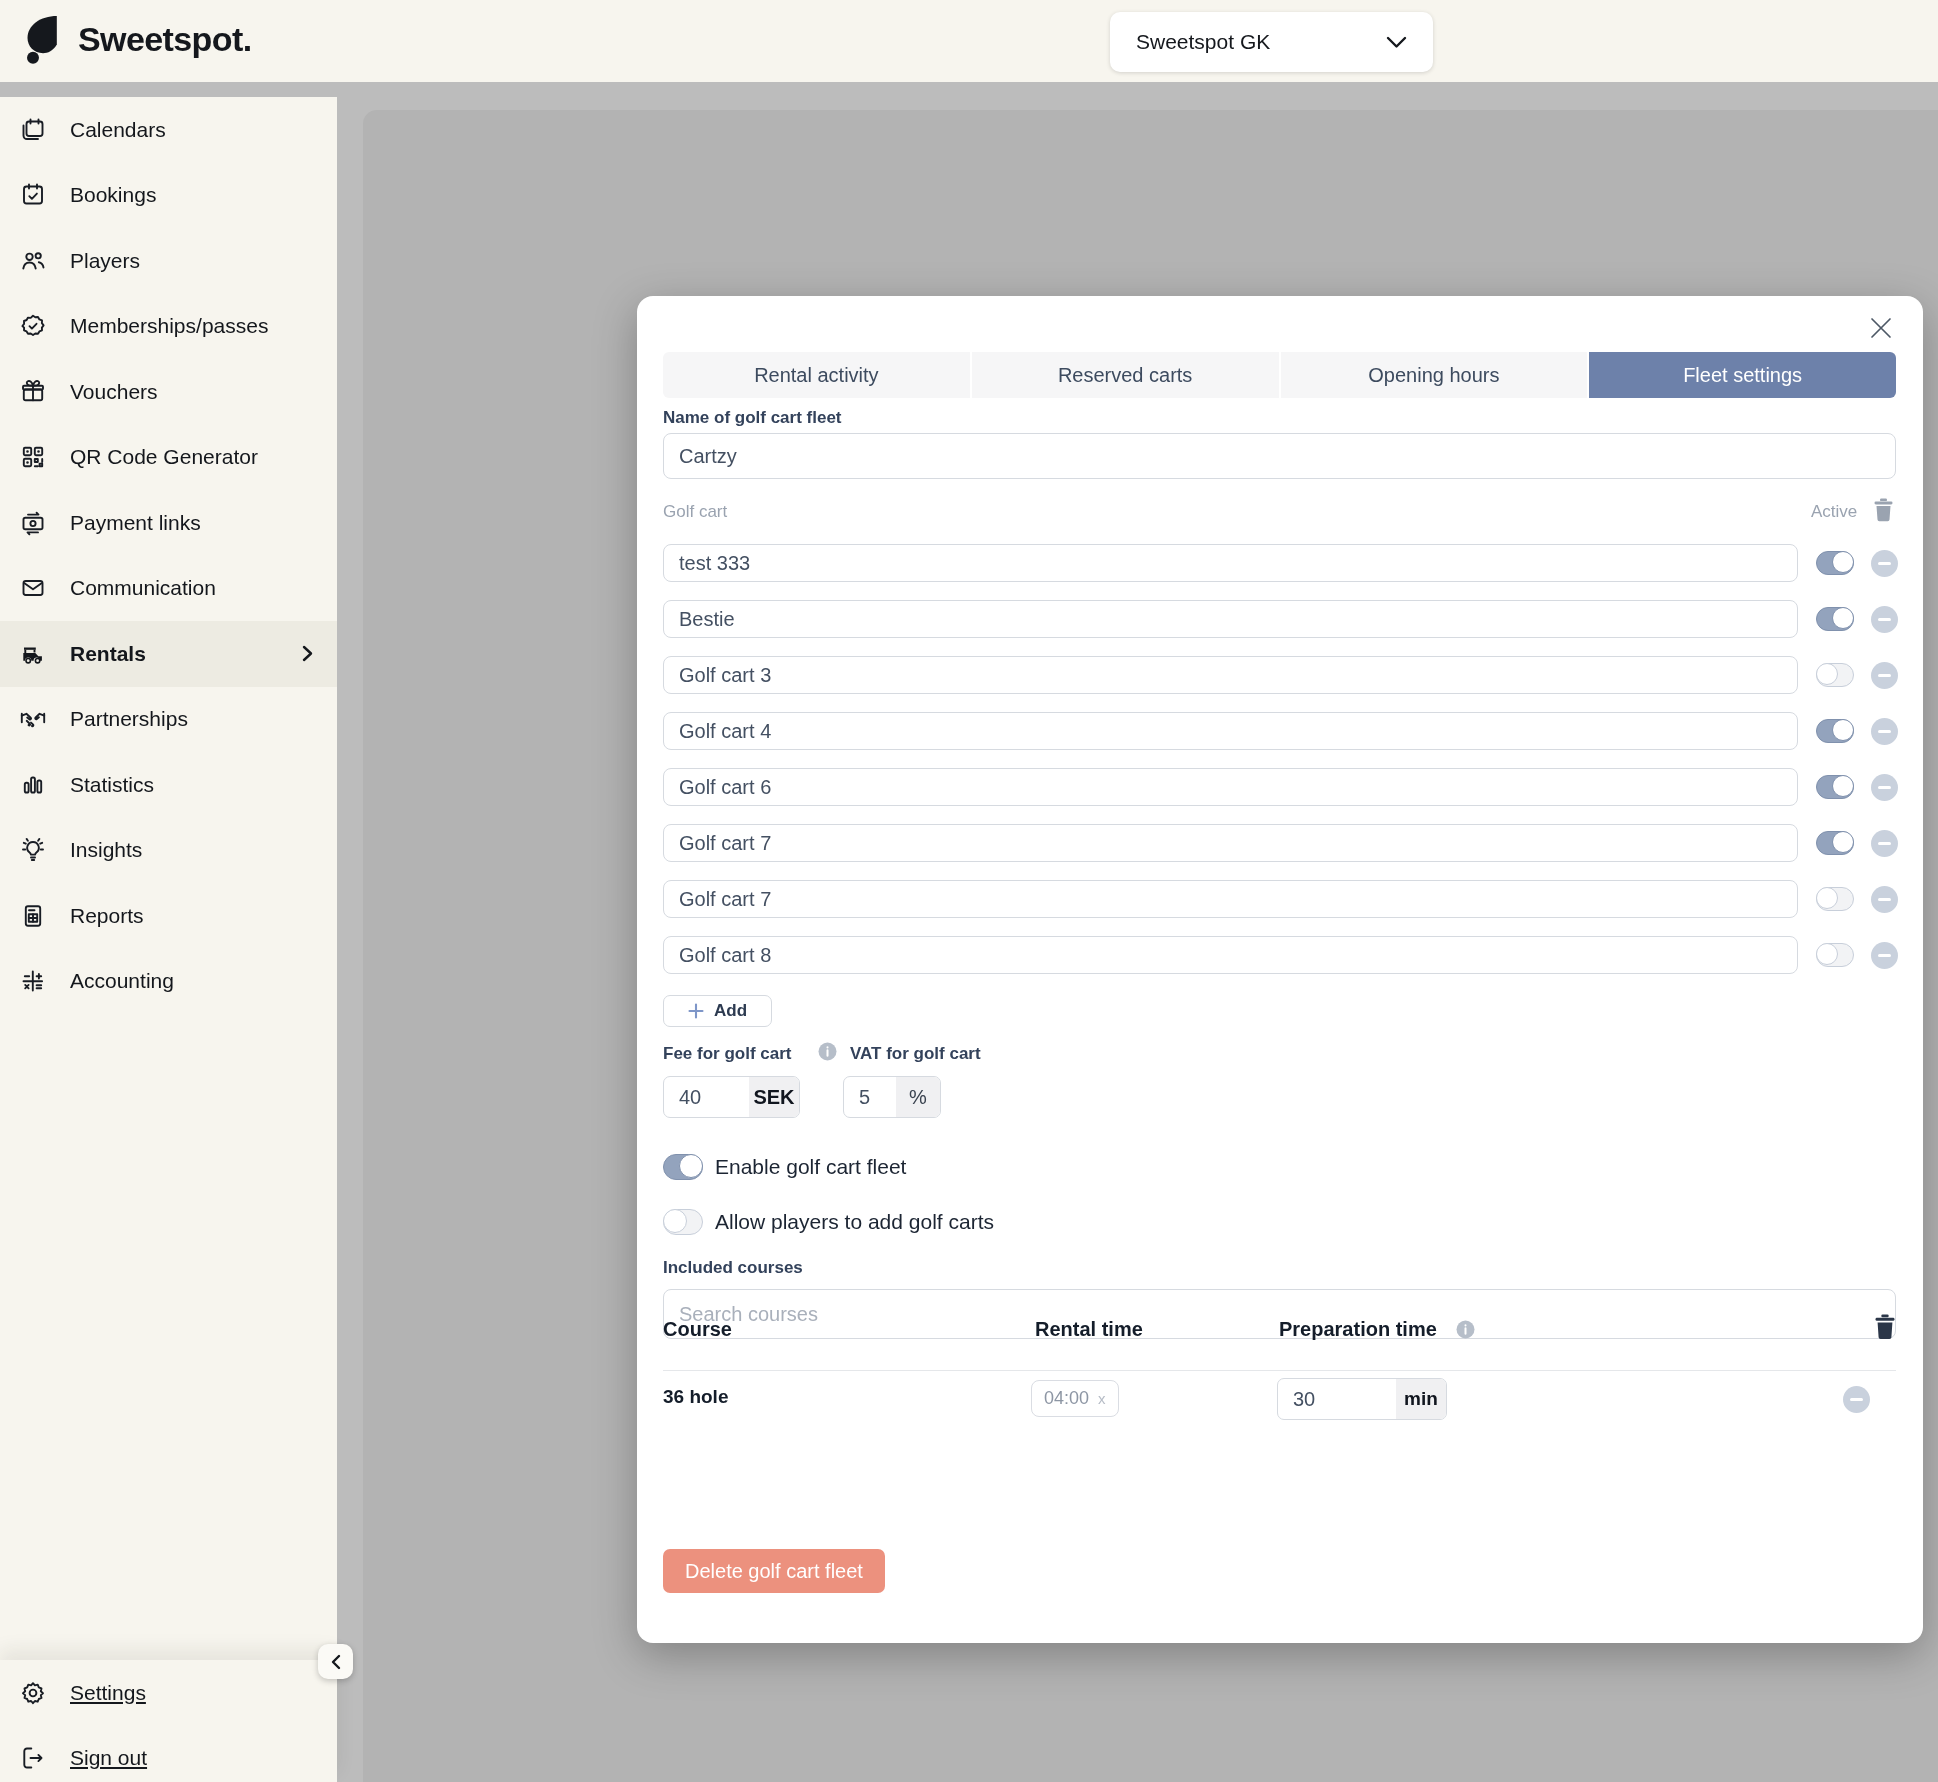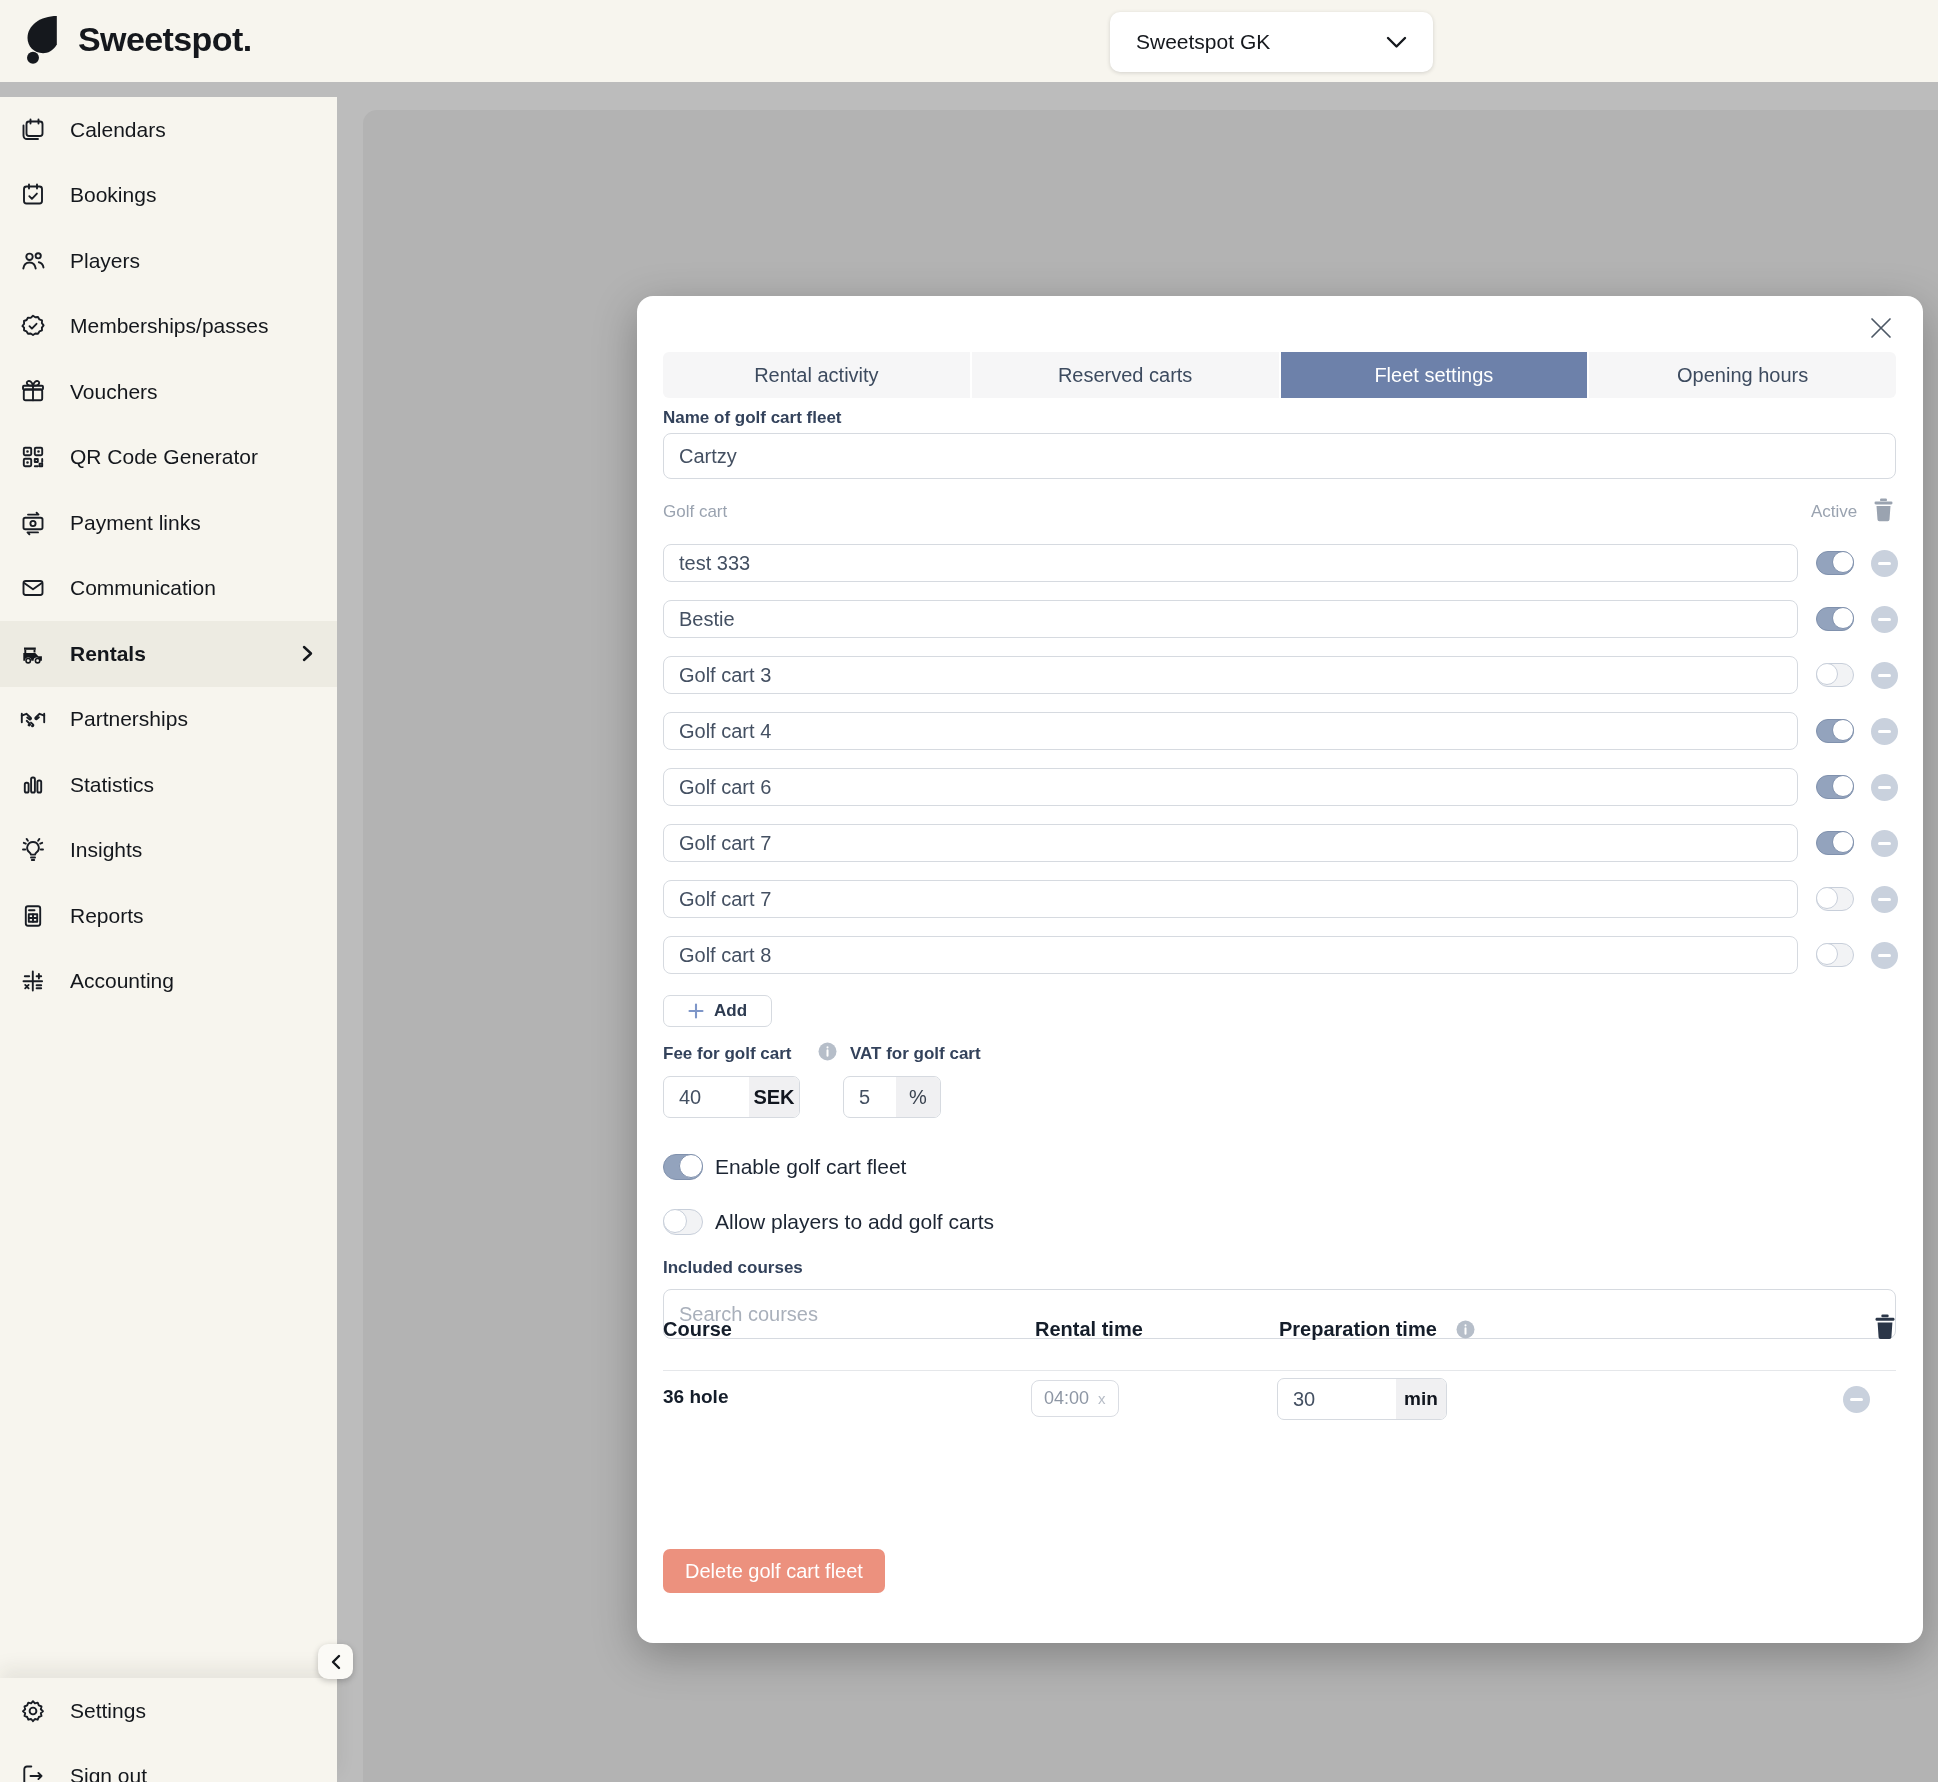--- a/index.html
+++ b/index.html
@@ -16,22 +16,22 @@
            justify-content:space-between;padding:0 26px;font-size:21px;cursor:pointer;}
 
   
   .sidebar{position:absolute;left:0;top:97px;width:337px;bottom:0;background:#f7f5ee;z-index:4;}
   .nav{position:absolute;left:0;top:0;right:0;}
   .nav-item{height:65.5px;display:flex;align-items:center;padding:0 22px 0 19px;gap:23px;
             font-size:21px;color:#14171c;cursor:pointer;}
   .nav-item .nicon{width:28px;height:28px;flex:0 0 28px;display:flex;align-items:center;justify-content:center;}
   .nav-item .nlabel{flex:1;}
   .nav-item.active{background:#edebe2;font-weight:700;}
-  .sb-bottom{position:absolute;left:0;right:0;bottom:0;height:104px;background:#f7f5ee;
-             box-shadow:0 -10px 18px rgba(40,40,30,.08);}
+  .sb-bottom{position:absolute;left:0;right:0;bottom:0;height:122px;background:#f7f5ee;
+             box-shadow:0 -10px 18px rgba(40,40,30,.08);text-decoration:underline;}
   .collapse-btn{position:absolute;left:318px;top:1644px;width:35px;height:35px;background:#fbfaf6;
                 border-radius:10px;box-shadow:0 2px 6px rgba(0,0,0,.22);display:flex;align-items:center;
                 justify-content:center;z-index:6;cursor:pointer;}
 
   .icon-stroke{stroke:#191d24;stroke-width:1.9;fill:none;stroke-linecap:round;stroke-linejoin:round;}
 
   
   .main-panel{position:absolute;left:363px;top:110px;right:0;bottom:0;background:#b3b3b3;
               border-top-left-radius:14px;}
 
@@ -333,22 +333,22 @@
 
     <div class="close-btn">
       <svg width="24" height="24" viewBox="0 0 24 24">
         <path d="M3 3l18 18M21 3L3 21" stroke="#4d5866" stroke-width="1.7" stroke-linecap="round"></path>
       </svg>
     </div>
 
     <div class="tabs">
       <div class="tab">Rental activity</div>
       <div class="tab">Reserved carts</div>
+      <div class="tab">Opening hours</div>
       <div class="tab on">Fleet settings</div>
-      <div class="tab">Opening hours</div>
     </div>
 
     <div class="flabel" style="left:26px;top:112px;">Name of golf cart fleet</div>
     <div class="name-input-wrap">
       <input class="text-input" value="Cartzy" style="">
     </div>
 
     <div class="glabel" style="left:26px;top:206px;">Golf cart</div>
     <div class="glabel" style="left:1174px;top:206px;">Active</div>
     <span style="position:absolute;left:1236px;top:202px;">

